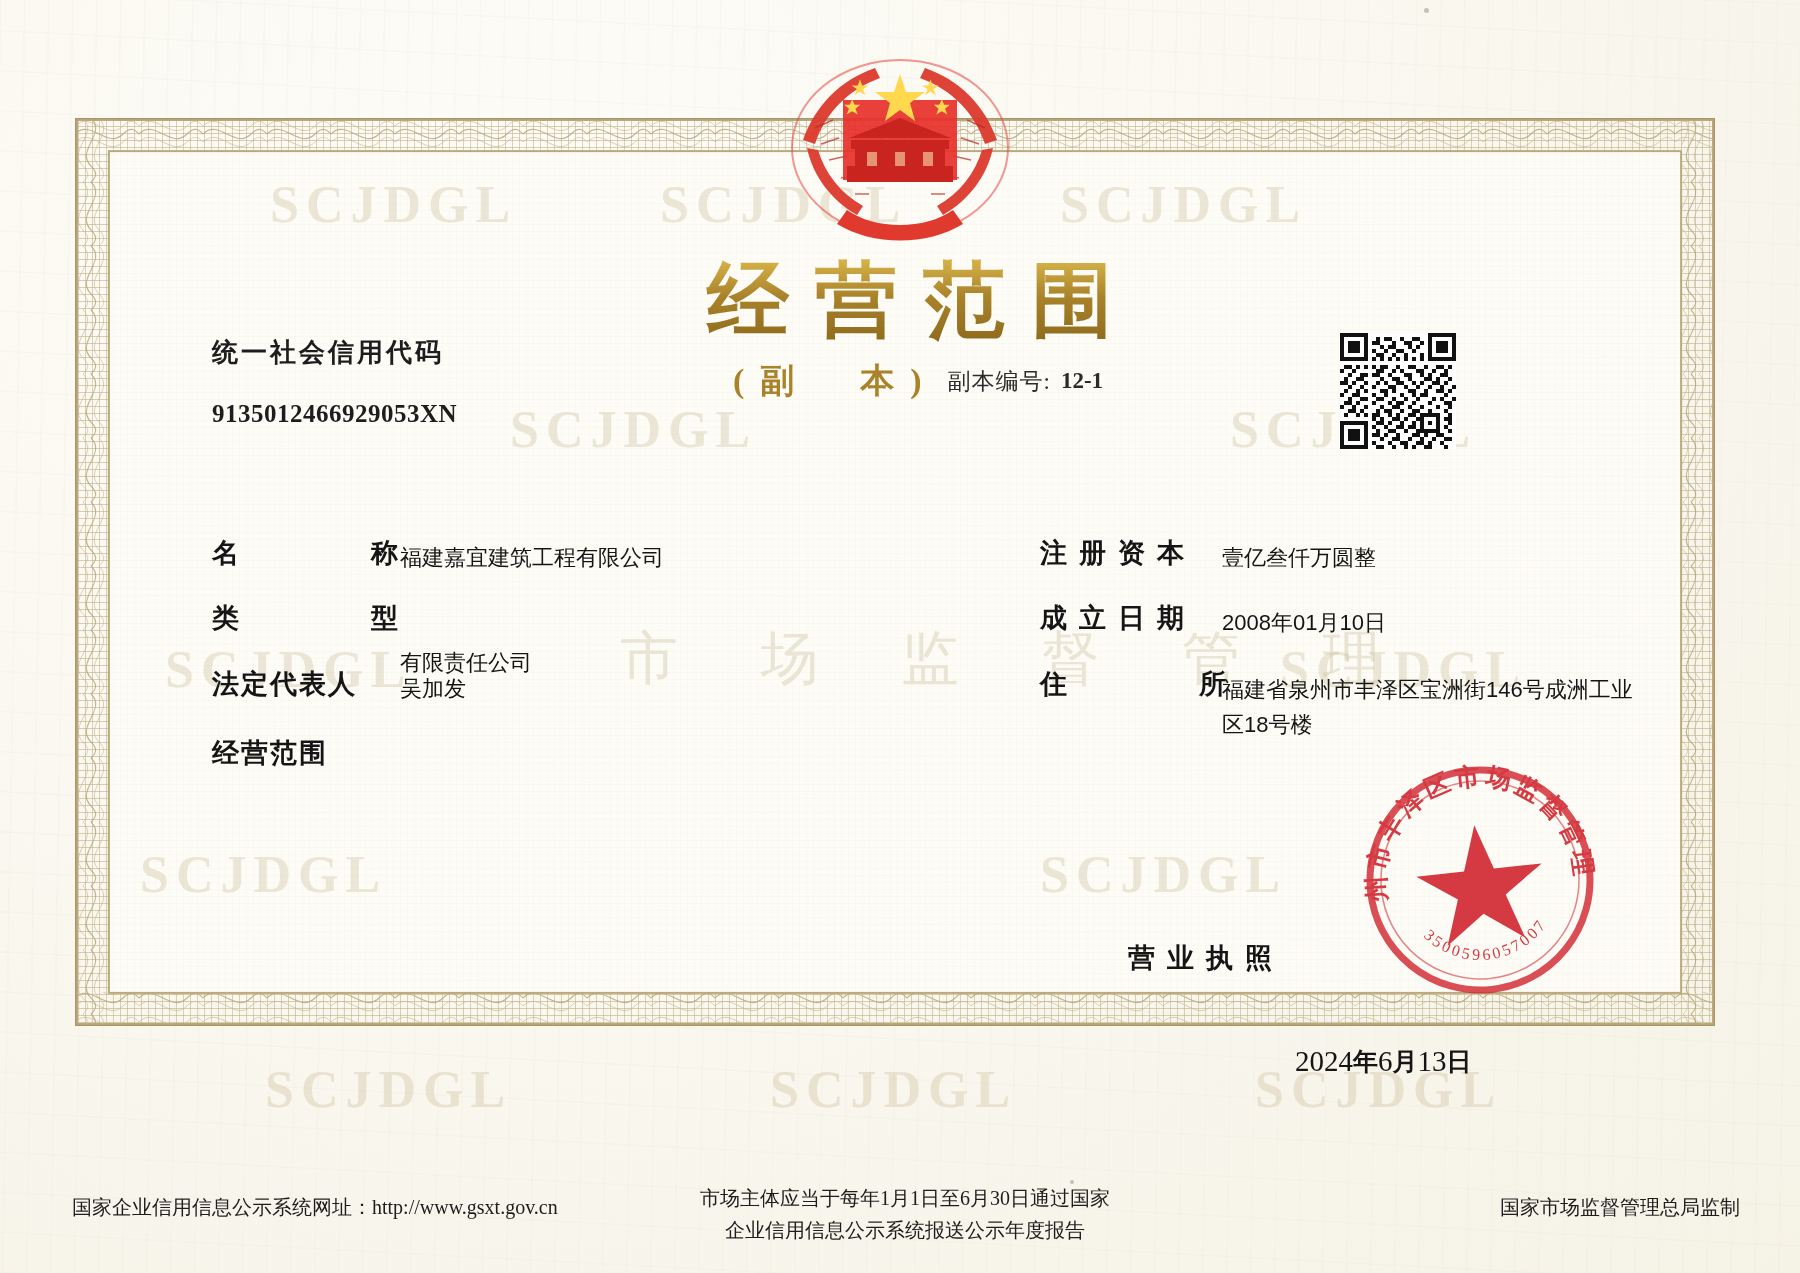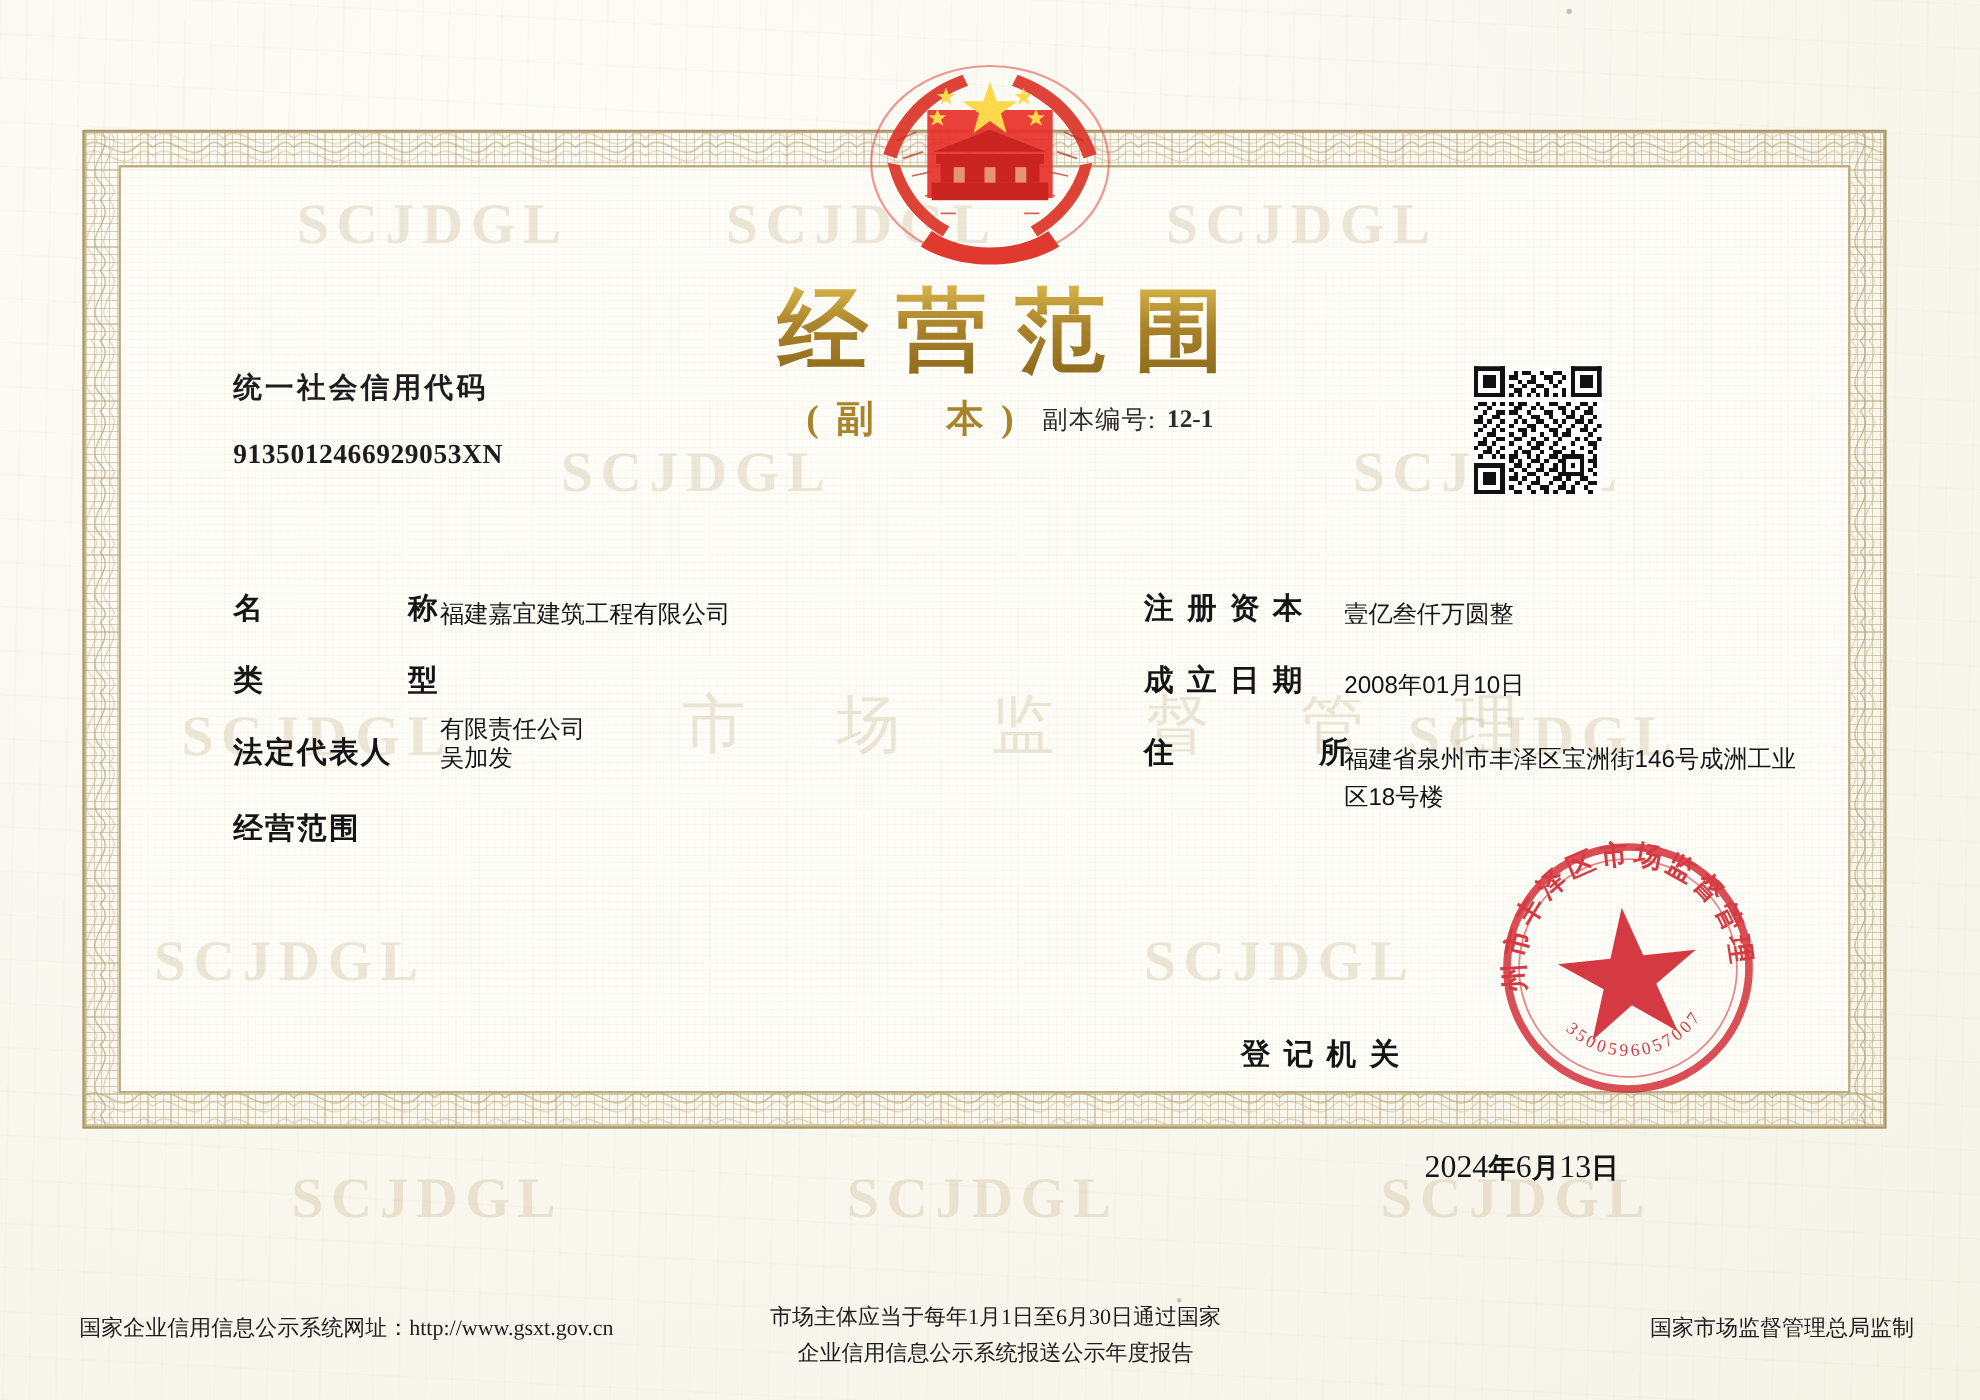--- a/index.html
+++ b/index.html
@@ -640,21 +640,21 @@
 
   <div class="field-label" id="label-capital">注册资本</div>
   <div class="field-value" id="value-capital">壹亿叁仟万圆整</div>
 
   <div class="field-label" id="label-estdate">成立日期</div>
   <div class="field-value" id="value-estdate">2008年01月10日</div>
 
   <div class="field-label" id="label-address">住　　所</div>
   <div class="field-value" id="value-address">福建省泉州市丰泽区宝洲街146号成洲工业区18号楼</div>
 
-  <div class="field-label" id="label-registrar">登记机关</div>
+  <div class="field-label" id="label-registrar">营业执照</div>
 
   <svg id="seal" viewBox="0 0 250 250">
     <defs>
       <path id="sealArcTop" d="M 30,125 A 95,95 0 0 1 220,125" fill="none"></path>
       <path id="sealArcBottom" d="M 45,125 A 80,80 0 0 0 205,125" fill="none"></path>
     </defs>
     <circle cx="125" cy="125" r="110" fill="none" stroke="#d0202a" stroke-width="7" opacity="0.9"></circle>
     <circle cx="125" cy="125" r="99" fill="none" stroke="#d0202a" stroke-width="1.6" opacity="0.6"></circle>
     <text font-family="Liberation Serif, serif" font-size="25" font-weight="bold" fill="#d0202a" letter-spacing="4">
       <textPath href="#sealArcTop" startOffset="50%" text-anchor="middle">泉州市丰泽区市场监督管理局</textPath>

